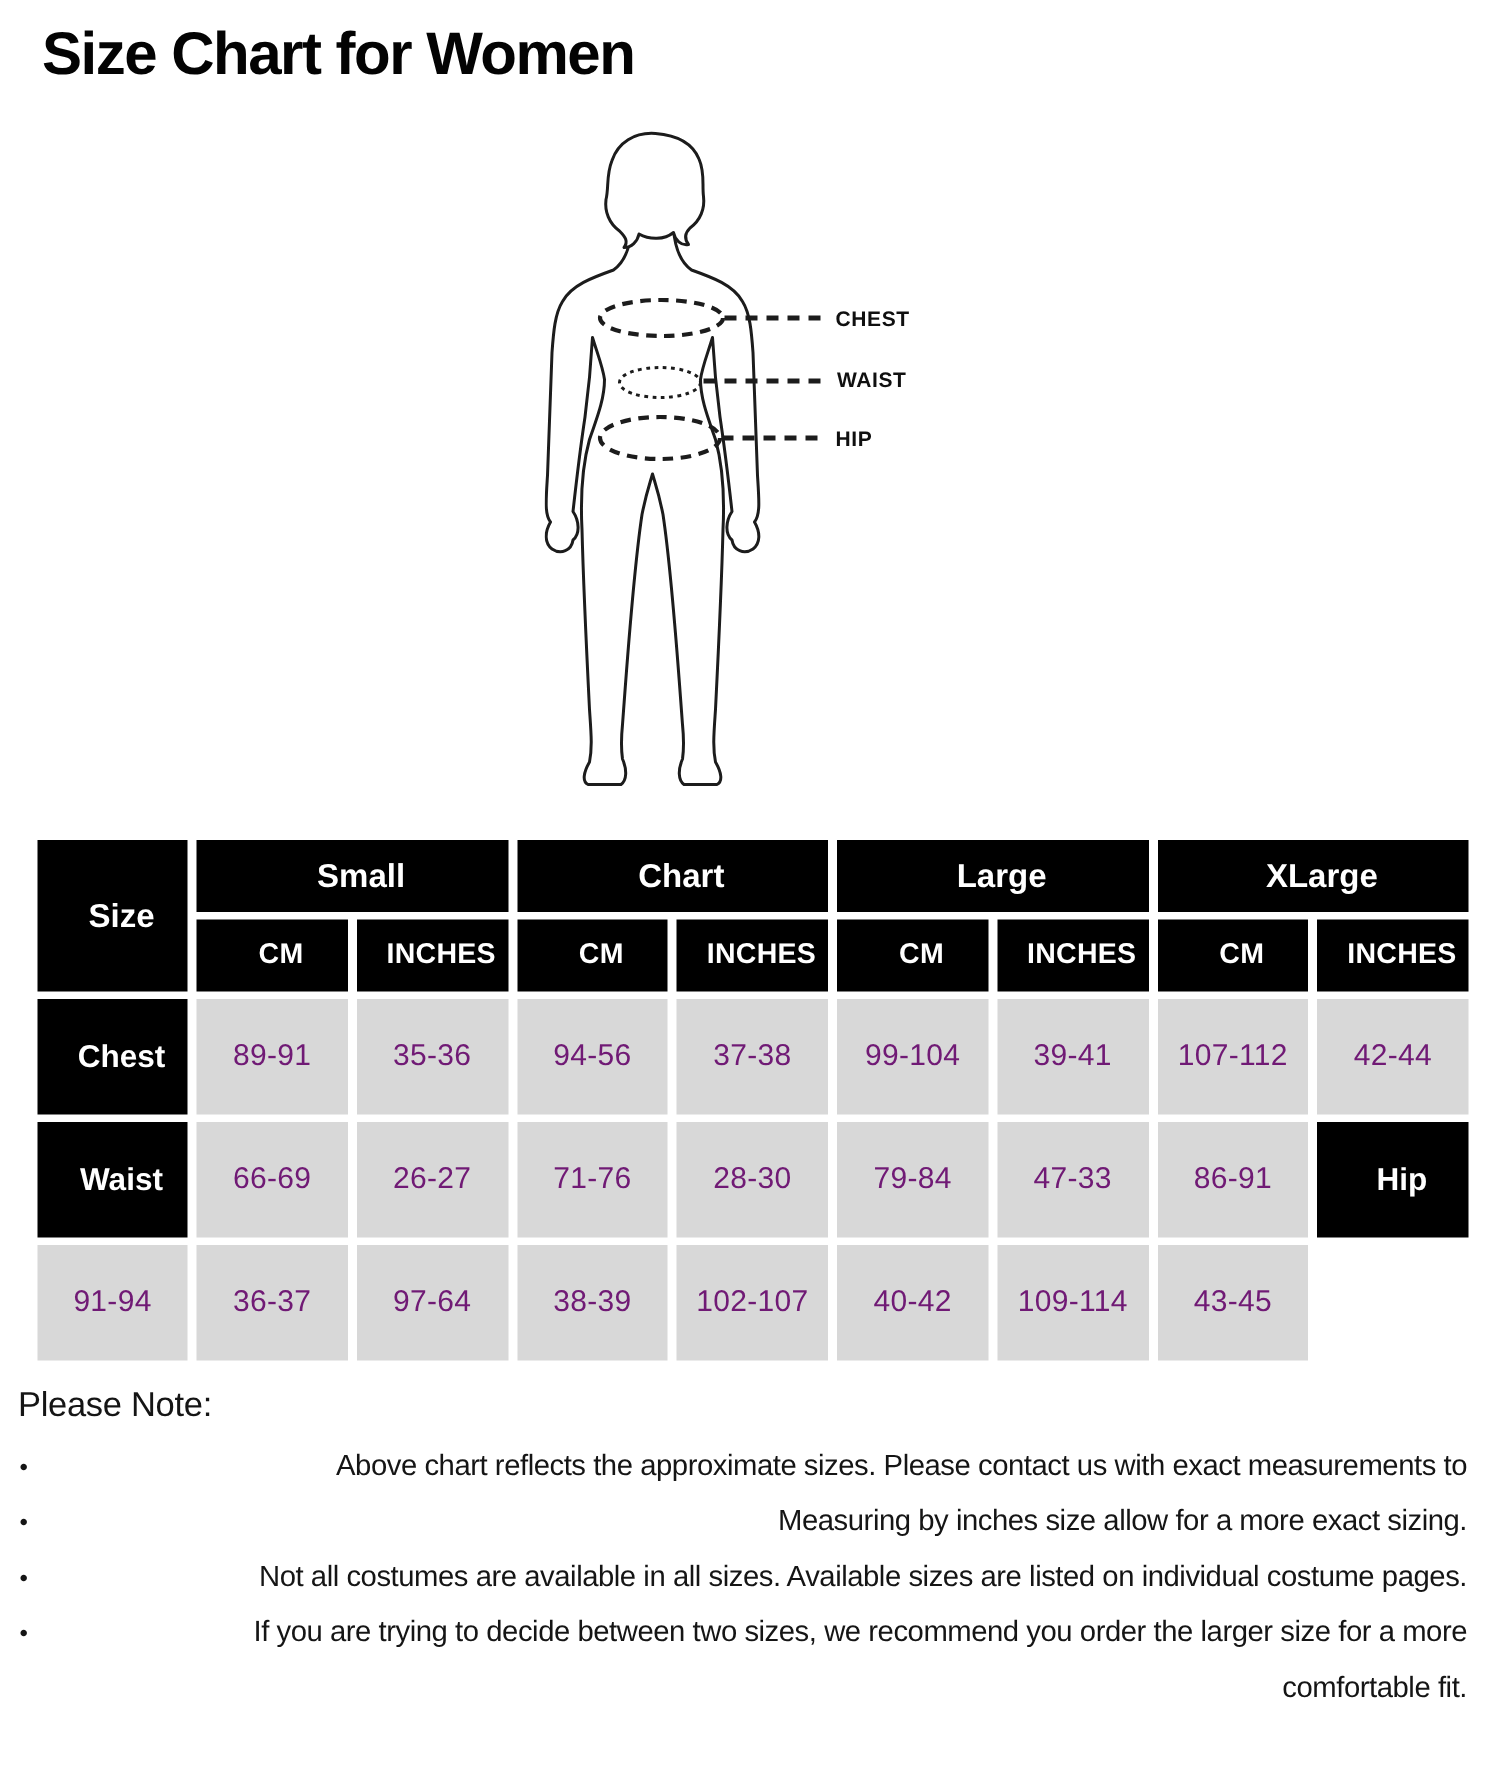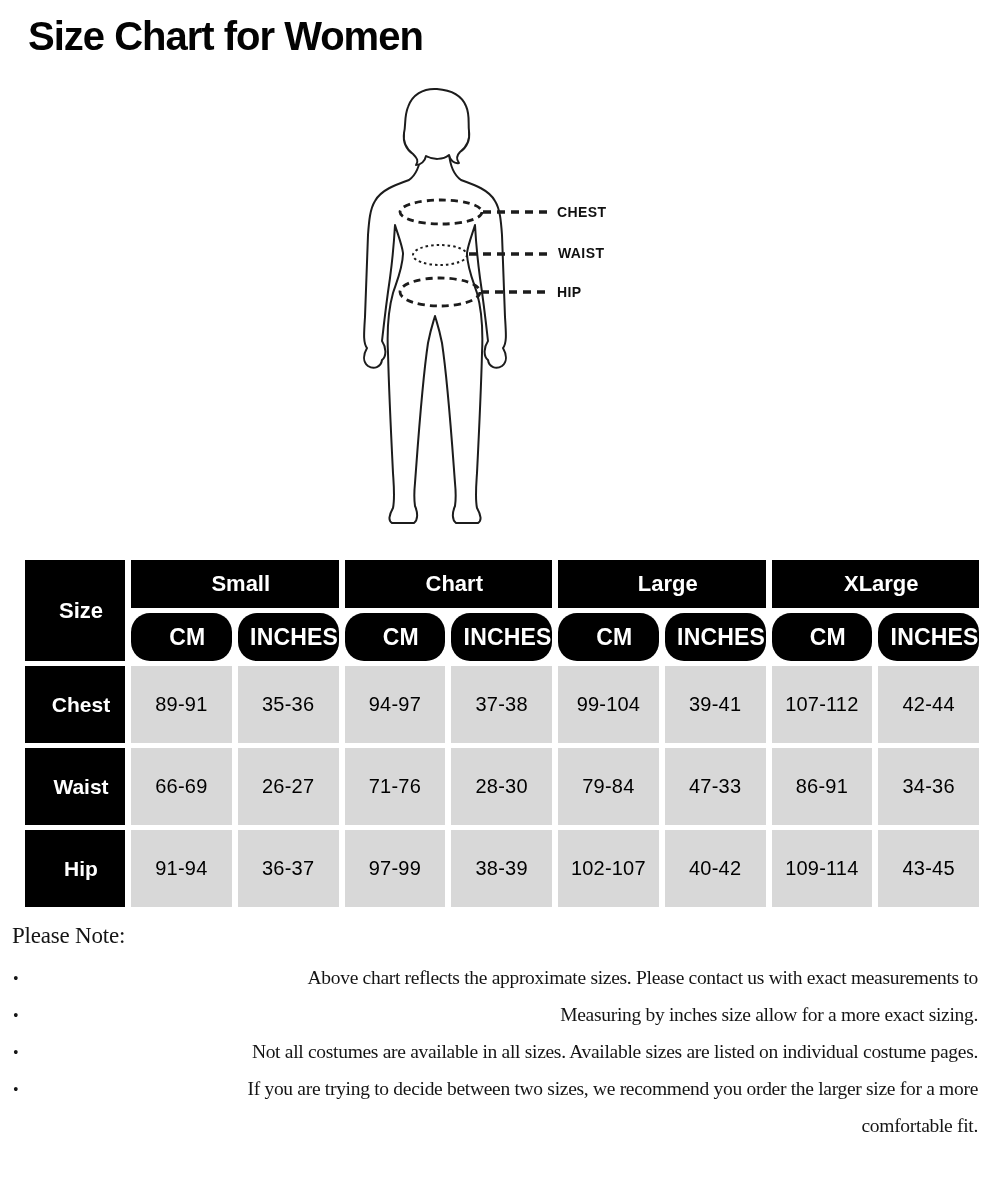--- a/index.html
+++ b/index.html
@@ -38,26 +38,26 @@
     display:grid;
     grid-template-columns:100px repeat(8, 1fr);
     grid-template-rows:48px 48px 77px 77px 77px;
     gap:5px 6px;
     background:#ffffff;
   }
   .cell { display:flex; align-items:center; justify-content:center; }
   .th { background:#000000; color:#ffffff; font-weight:bold;padding-left:12px; }
   .th.corner { grid-row:span 2; font-size:22px; }
   .th.group  { grid-column:span 2; font-size:22px; }
-  .th.unit   { font-size:23px; letter-spacing:0.2px;border-radius:19px; }
+  .th.unit   { font-size:19px; letter-spacing:0.2px; }
   .th.rowlabel { font-size:21px; }
-  .td { background:#d8d8d8; color:#000000; font-size:20px; letter-spacing:0.2px; }
-
-  
-  .notes { position:absolute; left:12px; top:921px; width:966px; color:#151515;font-family:Liberation Serif, serif; }
+  .td { background:#d8d8d8; color:#701a75; font-size:20px; letter-spacing:0.2px; }
+
+  
+  .notes { position:absolute; left:12px; top:921px; width:966px; color:#151515; }
   .notes-heading { margin:0; font-size:23px; line-height:30px; font-weight:normal; letter-spacing:-0.2px; }
   .notes ul { margin:8px 0 0 3px; padding:0; list-style:none; font-size:19.5px; line-height:37px; letter-spacing:-0.3px; }
   .notes li { position:relative; padding-left:11px;text-align:right; }
   .notes li::before { content:"\2022"; position:absolute; left:-2px; top:1px; font-size:16px; }
 </style>
 </head>
 <body>
 
 <div class="page">
 
@@ -152,41 +152,40 @@
     <div class="cell th unit">CM</div>
     <div class="cell th unit">INCHES</div>
     <div class="cell th unit">CM</div>
     <div class="cell th unit">INCHES</div>
     <div class="cell th unit">CM</div>
     <div class="cell th unit">INCHES</div>
 
     <div class="cell th rowlabel">Chest</div>
     <div class="cell td">89-91</div>
     <div class="cell td">35-36</div>
-    <div class="cell td">94-97</div>
+    <div class="cell td">94-56</div>
     <div class="cell td">37-38</div>
     <div class="cell td">99-104</div>
     <div class="cell td">39-41</div>
     <div class="cell td">107-112</div>
     <div class="cell td">42-44</div>
 
     <div class="cell th rowlabel">Waist</div>
     <div class="cell td">66-69</div>
     <div class="cell td">26-27</div>
     <div class="cell td">71-76</div>
     <div class="cell td">28-30</div>
     <div class="cell td">79-84</div>
     <div class="cell td">47-33</div>
     <div class="cell td">86-91</div>
-    <div class="cell td">34-36</div>
 
     <div class="cell th rowlabel">Hip</div>
     <div class="cell td">91-94</div>
     <div class="cell td">36-37</div>
-    <div class="cell td">97-99</div>
+    <div class="cell td">97-64</div>
     <div class="cell td">38-39</div>
     <div class="cell td">102-107</div>
     <div class="cell td">40-42</div>
     <div class="cell td">109-114</div>
     <div class="cell td">43-45</div>
   </div>
 
   <div class="notes">
     <p class="notes-heading">Please Note:</p>
     <ul>

